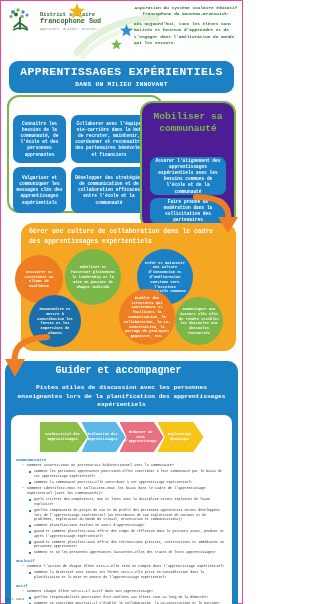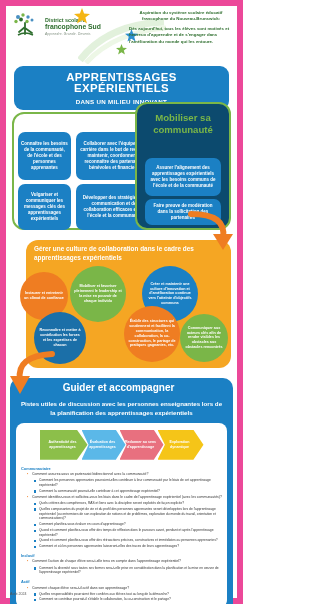--- a/index.html
+++ b/index.html
@@ -5,23 +5,24 @@
   html,body{margin:0;padding:0;}
   body{
     width:243px;height:604px;
     background:#ffffff;
     font-family:"Liberation Sans", sans-serif;
     overflow:hidden;
     position:relative;
   }
   .page{
     position:absolute;inset:0;
-    border:6px solid #ec4899;
+    border:1px solid #ec4899;
     box-sizing:border-box;
     background:#fff;
+    font-family:Liberation Mono, monospace;
   }
 
   
   .header{position:relative;height:58px;}
   .logo{position:absolute;left:6px;top:6px;display:flex;align-items:flex-start;gap:3px;}
   .logo-mark{width:30px;height:30px;position:relative;flex:none;}
   .logo-text{padding-top:5px;}
   .logo-l1{font-size:5.4px;color:#2e6e2e;font-weight:bold;line-height:1.15;}
   .logo-l2{font-size:6.8px;color:#2e6e2e;font-weight:bold;line-height:1.1;}
   .logo-l3{font-size:3.2px;color:#7a8a7a;font-style:italic;margin-top:1.5px;letter-spacing:.2px;}
@@ -47,22 +48,22 @@
     font-size:8.6px;font-weight:bold;position:relative;z-index:6;
   }
 
   
   .green-sec{position:relative;margin:-8px 6px 0 6px;height:130px;}
   .green-left{
     position:absolute;left:0;top:10px;width:152px;height:114px;
     border:2.5px solid #7ab648;border-radius:12px;background:#fff;
   }
   .green-right{
-    position:absolute;right:0;top:0;width:92px;height:124px;
-    border:2.5px solid #7ab648;border-radius:12px;background:#0c4a6e;
+    position:absolute;right:0;top:16px;width:92px;height:124px;
+    border:2.5px solid #7ab648;border-radius:12px;background:#4c1d95;
   }
   .green-right-title{
     text-align:center;color:#7ab648;font-weight:bold;font-size:9.6px;
     line-height:1.25;padding:8px 6px 0 6px;
   }
   .bluebox{
     position:absolute;background:#1b80c4;border-radius:7px;color:#fff;
     font-size:4.5px;font-weight:bold;line-height:1.35;text-align:center;
     display:flex;align-items:center;justify-content:center;padding:3px;
     box-sizing:border-box;

